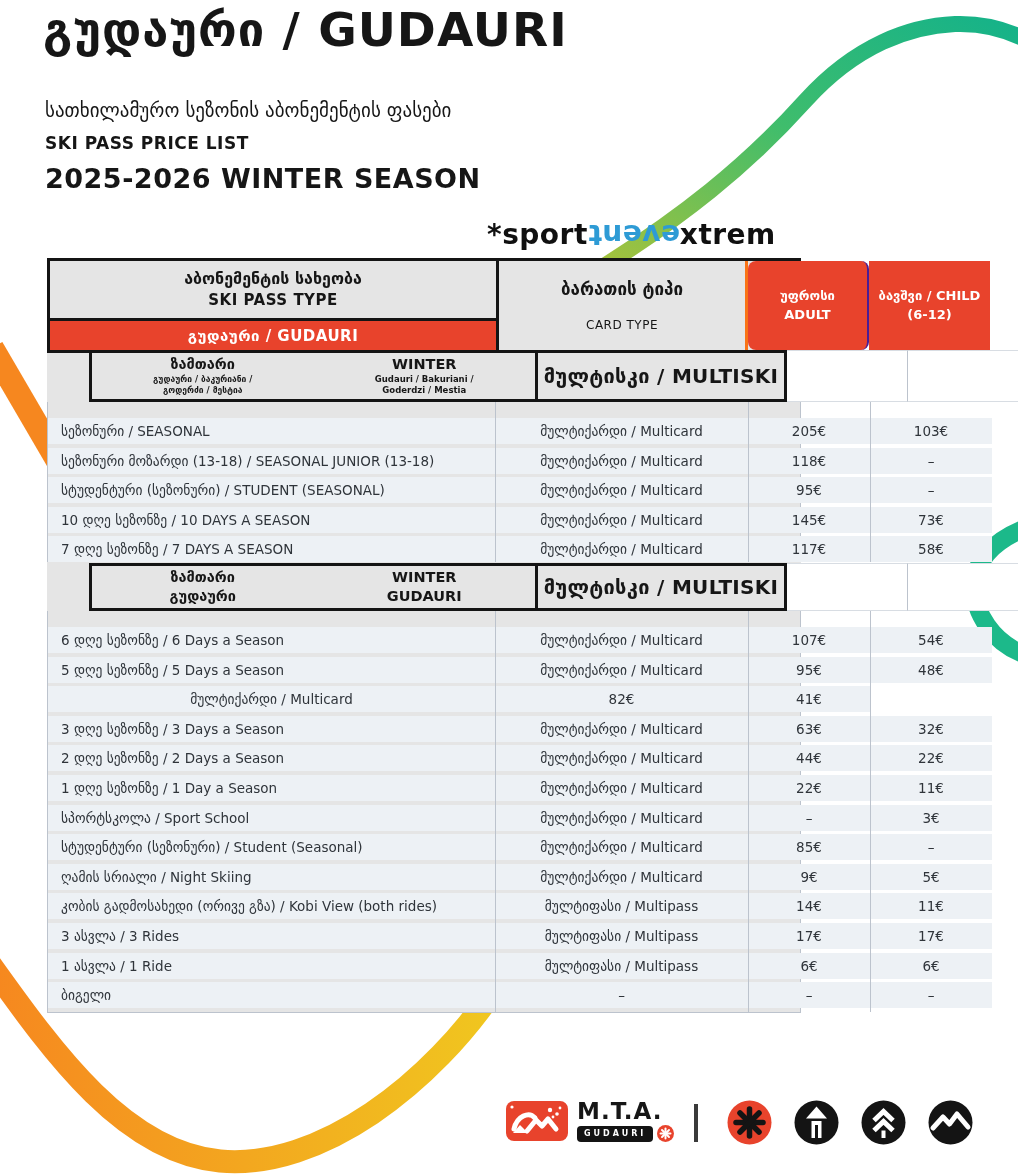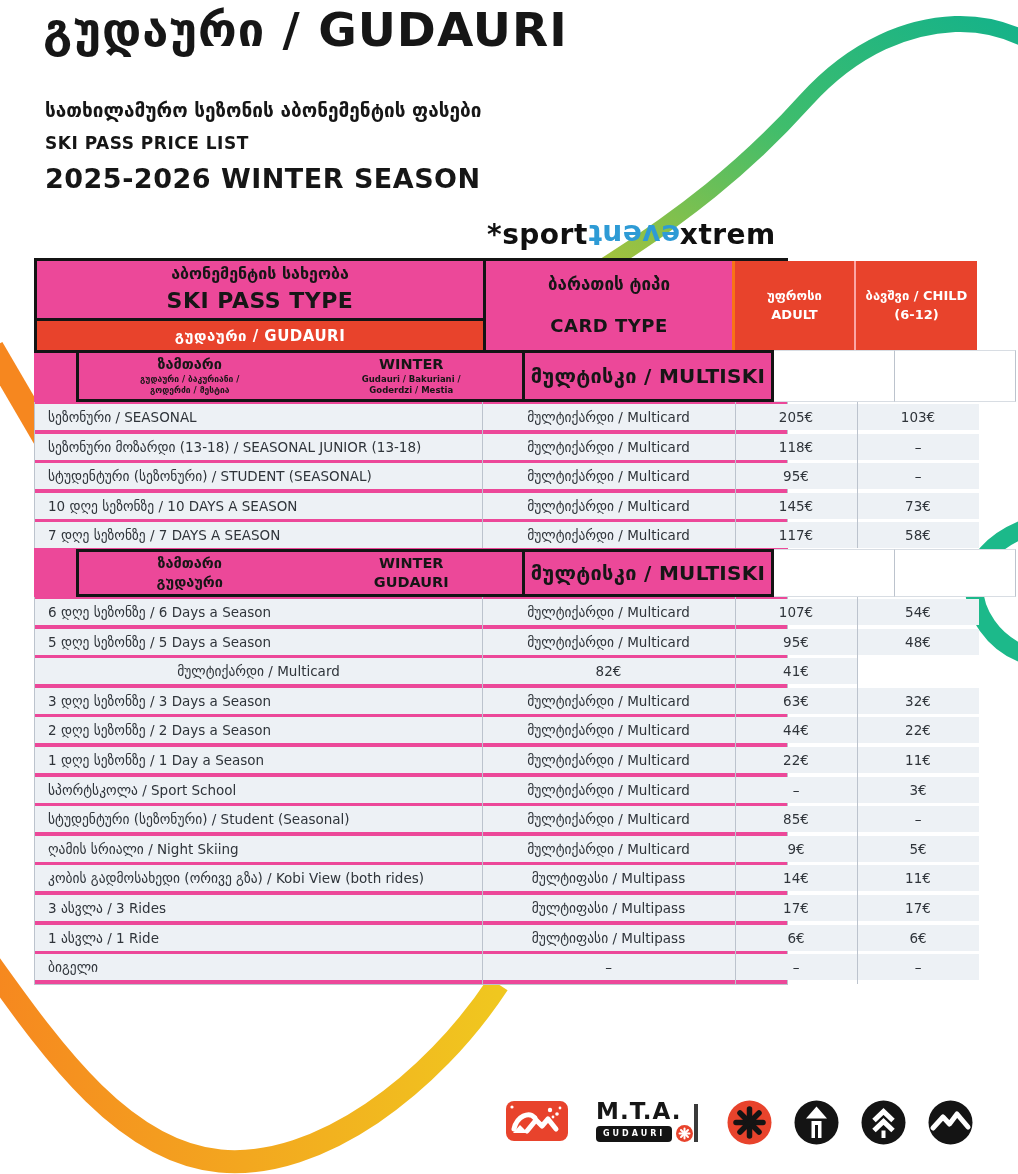--- a/index.html
+++ b/index.html
@@ -8,65 +8,65 @@
   *{box-sizing:border-box; margin:0; padding:0;}
   html,body{width:1018px; height:1174px;}
   body{
     position:relative; background:#fff; overflow:hidden;
     font-family:"DejaVu Sans","Liberation Sans",sans-serif; color:var(--ink);
   }
   .deco{position:absolute; left:0; top:0; z-index:0;}
 
   
   .title{position:absolute; left:43px; top:2px; z-index:2; font-size:47px; font-weight:800; letter-spacing:1px;}
-  .sub-ka{position:absolute; left:45px; top:99px; z-index:2; font-size:19px; font-weight:700;}
+  .sub-ka{position:absolute; left:45px; top:99px; z-index:2; font-size:19px; font-weight:400;}
   .sub-en{position:absolute; left:45px; top:133px; z-index:2; font-size:17px; font-weight:800; letter-spacing:.5px;}
   .season{position:absolute; left:45px; top:163px; z-index:2; font-size:27px; font-weight:800; letter-spacing:.5px;}
 
   .sportlogo{position:absolute; left:487px; top:218px; z-index:2; font-size:28px; font-weight:600; letter-spacing:.5px; color:#101010;}
   .sportlogo .flip{display:inline-block; transform:rotate(180deg); color:var(--blue); font-weight:700;}
 
   
-  .price-table{position:absolute; left:34px; top:258px; width:754px; z-index:1; background:#ec4899;}
+  .price-table{position:absolute; left:47px; top:258px; width:754px; z-index:1; background:#e5e5e5;}
   .thead{display:grid; grid-template-columns:446px 252px 121px 121px; height:95px; border:3px solid #141414;}
   .thead .colA{display:flex; flex-direction:column;}
   .pass-top{flex:1; display:flex; flex-direction:column; align-items:center; justify-content:center; line-height:1.45;}
   .pass-top .l1{font-size:16px; font-weight:700;}
-  .pass-top .l2{font-size:22px; font-weight:800; letter-spacing:.5px;}
+  .pass-top .l2{font-size:15px; font-weight:800; letter-spacing:.5px;}
   .resort-band{height:32px; background:var(--accent); border-top:3px solid #141414; color:#fff;
     font-weight:700; font-size:15px; display:flex; align-items:center; justify-content:center; letter-spacing:.5px;}
   .thead .colB{border-left:3px solid #141414; border-right:3px solid #f97316;
     display:flex; flex-direction:column; align-items:center; justify-content:center; line-height:1.55;}
   .thead .colB .l1{font-size:17px; font-weight:700;}
-  .thead .colB .l2{font-size:18px; font-weight:700; letter-spacing:.5px;margin-top:14px;}
+  .thead .colB .l2{font-size:12px; font-weight:400; letter-spacing:.5px;margin-top:14px;}
   .thead .colC,.thead .colD{background:var(--accent); color:#fff; display:flex; flex-direction:column;
     align-items:center; justify-content:center; font-size:13px; font-weight:700; line-height:1.4; text-align:center;}
-  .thead .colC{border-right:2px solid #fca5a5;}
+  .thead .colC{border-right:2px solid #4c1d95;border-radius:8px;}
 
   .sechead{display:grid; grid-template-columns:446px 252px 121px 121px; margin-top:-3px;padding-left:42px;}
   .sechead .a{border:3px solid #141414; border-right:none; display:flex;}
   .sechead .b{border:3px solid #141414; display:flex; align-items:center; justify-content:center;
     font-size:20px; font-weight:700; letter-spacing:.3px;}
   .sechead .c,.sechead .d{background:#fff; border-right:1px solid var(--line); border-top:1px solid #D8DDE3; border-bottom:1px solid #D8DDE3;}
   .sechead .half{flex:1; display:flex; flex-direction:column; align-items:center; justify-content:center; text-align:center;}
   .sechead .t{font-size:14.5px; font-weight:700;}
   .s1{height:52px;} .s2{height:48px;}
   .s1 .s{font-size:8.5px; font-weight:600; white-space:pre-line; line-height:1.3; margin-top:2px;}
   .s2 .s{font-size:14.5px; font-weight:700; line-height:1.2; margin-top:3px;}
 
-  .rows{position:relative; border-left:1px solid var(--line); border-right:1px solid var(--line); padding-top:2px;}
+  .rows{position:relative; border-left:1px solid var(--line); border-right:1px solid var(--line); padding-top:16px;}
   #rows-1{border-bottom:1px solid var(--line);}
   .row{display:grid; grid-template-columns:447px 253px 122px 122px; height:26px; margin-bottom:3.6px;}
   .row>div{display:flex; align-items:center; background:var(--rowbg); color:#2F343A; font-size:13.5px;}
   .row .cell-type{padding-left:13px;}
   .row .cell-card,.row .cell-price{justify-content:center;}
   .vline{position:absolute; top:0; bottom:0; width:1px; background:var(--line);}
 
   
-  .mta{position:absolute; left:505px; top:1100px; z-index:2; display:flex; gap:27px; align-items:flex-start;}
+  .mta{position:absolute; left:505px; top:1100px; z-index:2; display:flex; gap:8px; align-items:flex-start;}
   .mta-right{display:flex; flex-direction:column; gap:2px;}
   .mta-name{font-size:23px; font-weight:900; letter-spacing:1px; line-height:1;}
   .mta-subrow{display:flex; align-items:center; gap:4px;}
   .mta-bar{background:#141414; border-radius:4px; height:16px; padding:0 7px; display:flex; align-items:center;}
   .mta-bar span{color:#fff; font-size:8px; font-weight:700; letter-spacing:3px;}
   .divider{position:absolute; left:694px; top:1104px; width:4px; height:38px; background:#3A3A3A; z-index:2;}
   .picon{position:absolute; top:1100px; z-index:2;}
   #pi-0{left:727px;} #pi-1{left:794px;} #pi-2{left:861px;} #pi-3{left:928px;}
 </style>
 </head>

